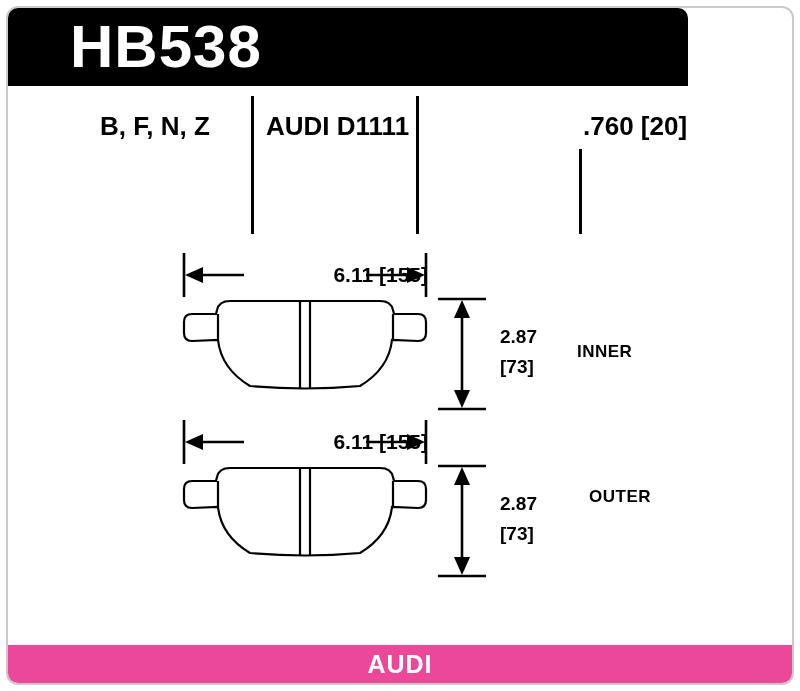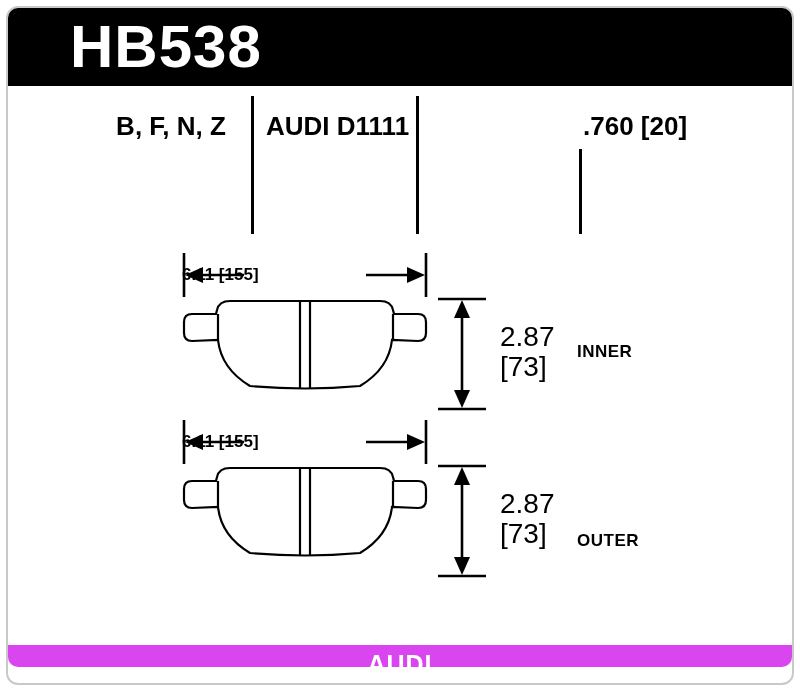--- a/index.html
+++ b/index.html
@@ -14,78 +14,78 @@
   .abs { position: absolute; }
 
   .frame {
     left: 6px; top: 6px; width: 788px; height: 679px;
     border: 2px solid #c9c9c9;
     border-radius: 12px;
     background: #ffffff;
   }
 
   .top-bar {
-    left: 8px; top: 8px; width: 784px; height: 78px;
+    left: 8px; top: 8px; width: 680px; height: 78px;
     background: #000000;
     border-radius: 10px 10px 0 0;
   }
   .part-number {
     position: absolute; left: 62px; top: 0;
     line-height: 78px;
     font-size: 60px; font-weight: 700;
     color: #ffffff; letter-spacing: 1px;
     white-space: nowrap;
   }
 
   .spec-text { font-size: 26px; line-height: 32px; font-weight: 700; white-space: nowrap; }
-  .compounds { left: 100px; top: 110px; width: 142px; text-align: center; }
+  .compounds { left: 100px; top: 110px; width: 142px; text-align: left; }
   .fmsi      { left: 266px; top: 110px; }
   .thickness { left: 583px; top: 110px; }
 
   .vline { width: 3px; background: #000000; }
   .vline1 { left: 251px; top: 96px;  height: 138px; }
   .vline2 { left: 416px; top: 96px;  height: 138px; }
   .vline3 { left: 579px; top: 149px; height: 85px; }
 
   .hdim { left: 182px; width: 246px; height: 46px; }
   .hdim-1 { top: 252px; }
   .hdim-2 { top: 419px; }
   .hdim svg { position: absolute; left: 0; top: 0; }
   .hdim-label {
     position: absolute; left: 0; right: 0; top: 7px;
-    text-align: left;
-    font-size: 17px; line-height: 32px; font-weight: 700;
+    text-align: right;
+    font-size: 21px; line-height: 32px; font-weight: 700;
     white-space: nowrap;
   }
 
   .pad { left: 182px; width: 246px; height: 96px; }
   .pad-1 { top: 296px; }
   .pad-2 { top: 463px; }
 
   .vdim { left: 437px; width: 50px; height: 114px; }
   .vdim-1 { top: 297px; }
   .vdim-2 { top: 464px; }
 
   .hgt-label {
-    font-size: 28px; line-height: 30px; font-weight: 400;
+    font-size: 19px; line-height: 30px; font-weight: 700;
     left: 500px; white-space: nowrap;
   }
   .hgt-1 { top: 322px; }
   .hgt-2 { top: 489px; }
 
   .pos-label {
     font-size: 17px; line-height: 24px; font-weight: 700;
     left: 577px; letter-spacing: 0.5px; white-space: nowrap;
   }
   .pos-1 { top: 340px; }
-  .pos-2 { top: 529px; }
+  .pos-2 { top: 485px; margin-left: 12px; }
 
   .bottom-bar {
-    left: 8px; top: 645px; width: 784px; height: 22px;
-    background: #d946ef;
+    left: 8px; top: 645px; width: 784px; height: 38px;
+    background: #ec4899;
     border-radius: 0 0 10px 10px;
     text-align: center;
   }
   .vehicle {
     display: inline-block;
     line-height: 38px;
     font-size: 25px; font-weight: 700;
     color: #ffffff; letter-spacing: 1px;
   }
 

